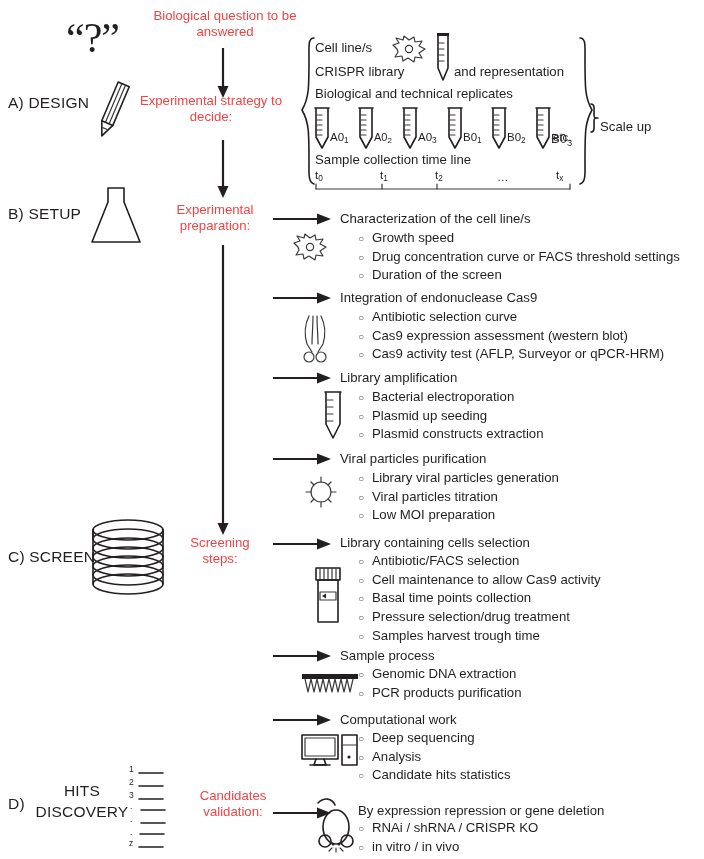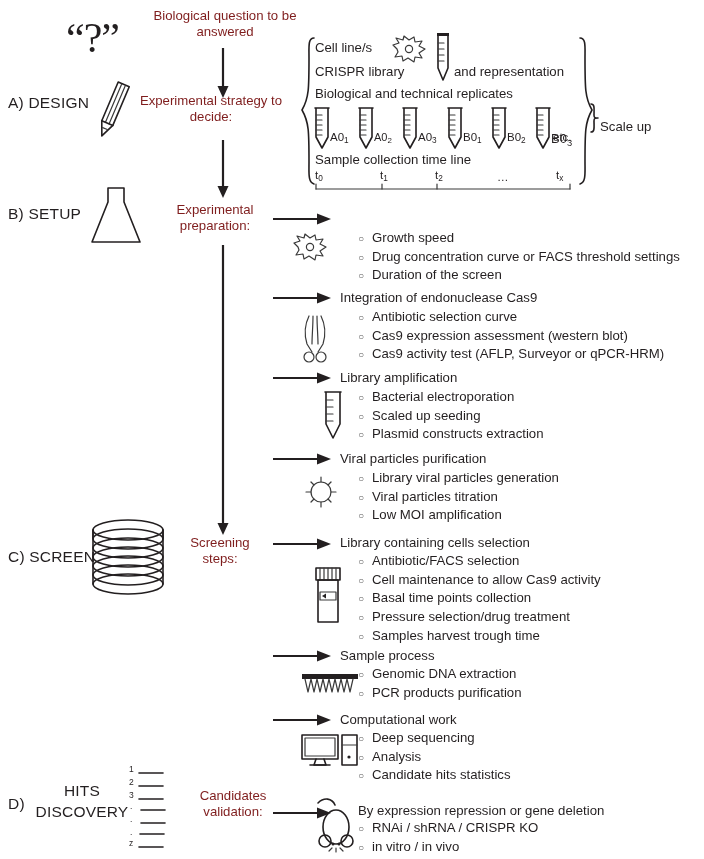--- a/index.html
+++ b/index.html
@@ -44,21 +44,21 @@
   .stage-label {
     font-size: 15.5px;
     letter-spacing: 0.2px;
     color: #231f20;
     white-space: nowrap;
   }
   .center-label {
     font-size: 13.2px;
     line-height: 1.2;
     text-align: center;
-    color: #7f1d1d;
+    color: #ef4444;
     white-space: nowrap;
   }
   .head-line {
     font-size: 13.2px;
     color: #231f20;
     white-space: nowrap;
   }
   .qmark {
     font-size: 42px;
     font-family: "Liberation Serif", serif;
@@ -280,20 +280,21 @@
 
   <div class="abs center-label" style="left:160px; top:202px; width:110px; text-align:center;">
     <div>Experimental</div>
     <div>preparation:</div>
   </div>
 
   <svg class="abs" style="left:273px; top:212px;" width="60" height="14">
     <line class="stroke-fat" x1="0" y1="7" x2="46" y2="7"></line>
     <path class="fill-dark" d="M58 7 L44 1.5 L44 12.5 Z"></path>
   </svg>
+  <div class="abs head-line" style="left:340px; top:211px;">Characterization of the cell line/s</div>
   <svg class="abs" style="left:293px; top:234px;" width="34" height="26">
     <path class="stroke-thin" d="M5 13 L1 9 L7 7 L4 2 L11 4 L12 0 L17 4 L22 1 L23 6 L30 5 L27 10 L33 13 L27 17 L30 22 L23 21 L22 26 L16 22 L11 25 L10 20 L3 21 L6 16 Z"></path>
     <circle class="stroke-thin" cx="17" cy="13" r="3.6"></circle>
   </svg>
   <div class="abs" style="left:358px; top:229px;">
     <div class="bullet-row">
       <span class="bullet-mark">○</span>
       <span>Growth speed</span>
     </div>
     <div class="bullet-row">
@@ -346,21 +347,21 @@
     <line class="stroke-thin" x1="4" y1="24" x2="11" y2="24"></line>
     <line class="stroke-thin" x1="4" y1="31" x2="11" y2="31"></line>
   </svg>
   <div class="abs" style="left:358px; top:388px;">
     <div class="bullet-row">
       <span class="bullet-mark">○</span>
       <span>Bacterial electroporation</span>
     </div>
     <div class="bullet-row">
       <span class="bullet-mark">○</span>
-      <span>Scaled up seeding</span>
+      <span>Plasmid up seeding</span>
     </div>
     <div class="bullet-row">
       <span class="bullet-mark">○</span>
       <span>Plasmid constructs extraction</span>
     </div>
   </div>
 
   <svg class="abs" style="left:273px; top:452px;" width="60" height="14">
     <line class="stroke-fat" x1="0" y1="7" x2="46" y2="7"></line>
     <path class="fill-dark" d="M58 7 L44 1.5 L44 12.5 Z"></path>
@@ -381,21 +382,21 @@
     <div class="bullet-row">
       <span class="bullet-mark">○</span>
       <span>Library viral particles generation</span>
     </div>
     <div class="bullet-row">
       <span class="bullet-mark">○</span>
       <span>Viral particles titration</span>
     </div>
     <div class="bullet-row">
       <span class="bullet-mark">○</span>
-      <span>Low MOI amplification</span>
+      <span>Low MOI preparation</span>
     </div>
   </div>
 
   <div class="abs stage-label" style="left:8px; top:548px;">C) SCREEN</div>
 
   <svg class="abs" style="left:86px; top:518px;" width="84" height="78">
     <ellipse class="stroke" cx="42" cy="12" rx="35" ry="10"></ellipse>
     <path class="stroke" d="M7 12 L7 20"></path>
     <path class="stroke" d="M77 12 L77 20"></path>
     <ellipse class="stroke" cx="42" cy="21" rx="35" ry="10"></ellipse>

